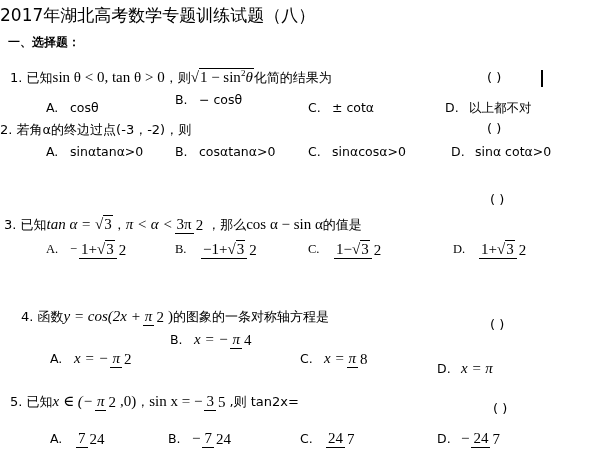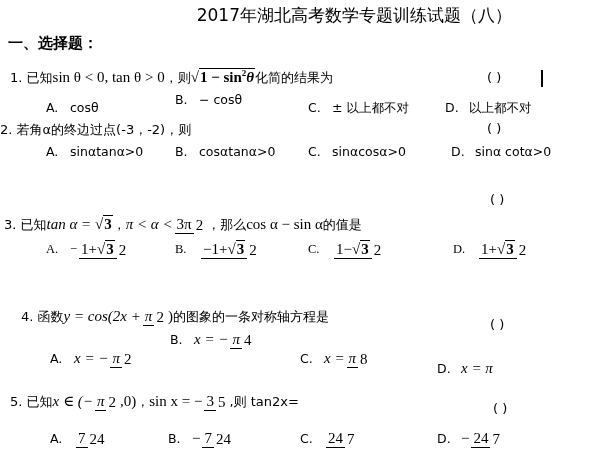--- a/index.html
+++ b/index.html
@@ -1,48 +1,48 @@
 <!DOCTYPE html>
 <html><head>
 <meta charset="utf-8">
 <style>
   html, body { margin: 0; padding: 0; background: #ffffff; }
   body { width: 616px; height: 470px; position: relative; overflow: hidden; color: #000; font-family: "DejaVu Sans", sans-serif; }
   .abs { position: absolute; white-space: nowrap; }
-  .title { left: 0; width: 512px; top: 4px; text-align: right; font-size: 17px; font-family: "DejaVu Sans", sans-serif; }
-  .section { left: 8px; top: 34px; font-size: 15px; font-weight: bold; }
+  .title { left: 0; width: 512px; top: 4px; text-align: left; font-size: 17px; font-family: "DejaVu Sans", sans-serif; }
+  .section { left: 8px; top: 34px; font-size: 12px; font-weight: bold; }
   .q { font-size: 13px; }
   .serif { font-family: "Liberation Serif", "DejaVu Serif", serif; font-size: 15px; }
   .it { font-style: italic; }
   .paren { font-size: 13px; }
   .opt { font-size: 12.5px; }
   .frac { display: inline-flex; align-items: center; vertical-align: middle; margin: 0 2px; font-family: "Liberation Serif", "DejaVu Serif", serif; font-size: 15px; line-height: 1.05; }
   .frac .num { border-bottom: 1px solid #000; padding: 0 2px; }
   .frac .den { padding: 0 2px; }
-  .sqrt { display: inline-block; font-weight: bold; }
+  .sqrt { display: inline-block; }
   .sqrt .rad { border-top: 1px solid #000; padding: 0 1px; }
   .cursor { position: absolute; left: 541px; top: 70px; width: 2px; height: 17px; background: #000; }
   .label { display: inline-block; width: 24px; }
 </style>
 </head>
 <body>
 
 <div class="abs title">2017年湖北高考数学专题训练试题（八）</div>
 <div class="abs section">一、选择题：</div>
 
 <div class="abs q" style="left:10px; top:68px;">
   <span>1.</span>
   <span>已知</span><span class="serif">sin θ &lt; 0, tan θ &gt; 0</span><span>，则</span><span class="serif sqrt">√<span class="rad"><span>1 − sin</span><sup style="font-size:9px;">2</sup><span class="it">θ</span></span></span><span>化简的结果为</span>
 </div>
 <div class="abs paren" style="left:487px; top:70px;">(          )</div>
 <div class="cursor"></div>
 
 <div class="abs opt" style="left:46px; top:100px;"><span class="label">A.</span><span>cosθ</span></div>
 <div class="abs opt" style="left:175px; top:92px;"><span class="label">B.</span><span>− cosθ</span></div>
-<div class="abs opt" style="left:308px; top:100px;"><span class="label">C.</span><span>± 以上都不对</span></div>
+<div class="abs opt" style="left:308px; top:100px;"><span class="label">C.</span><span>± cotα</span></div>
 <div class="abs opt" style="left:445px; top:100px;"><span class="label">D.</span><span>以上都不对</span></div>
 
 <div class="abs q" style="left:0; top:121px;">
   <span>2.</span>
   <span>若角α的终边过点(-3，-2)，则</span>
 </div>
 <div class="abs paren" style="left:487px; top:121px;">(          )</div>
 
 <div class="abs opt" style="left:46px; top:144px;"><span class="label">A.</span><span>sinαtanα&gt;0</span></div>
 <div class="abs opt" style="left:175px; top:144px;"><span class="label">B.</span><span>cosαtanα&gt;0</span></div>

